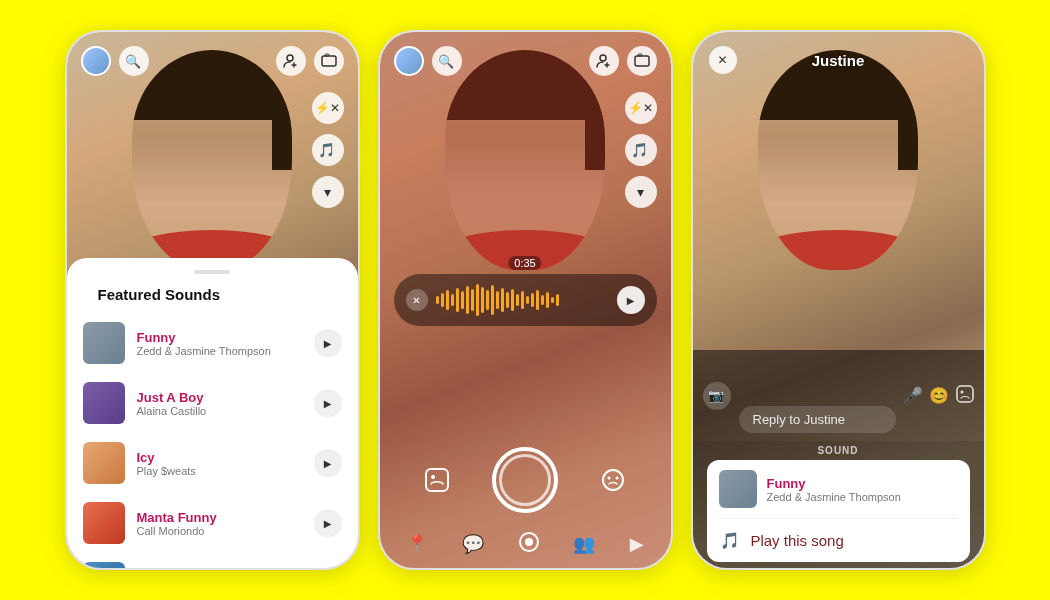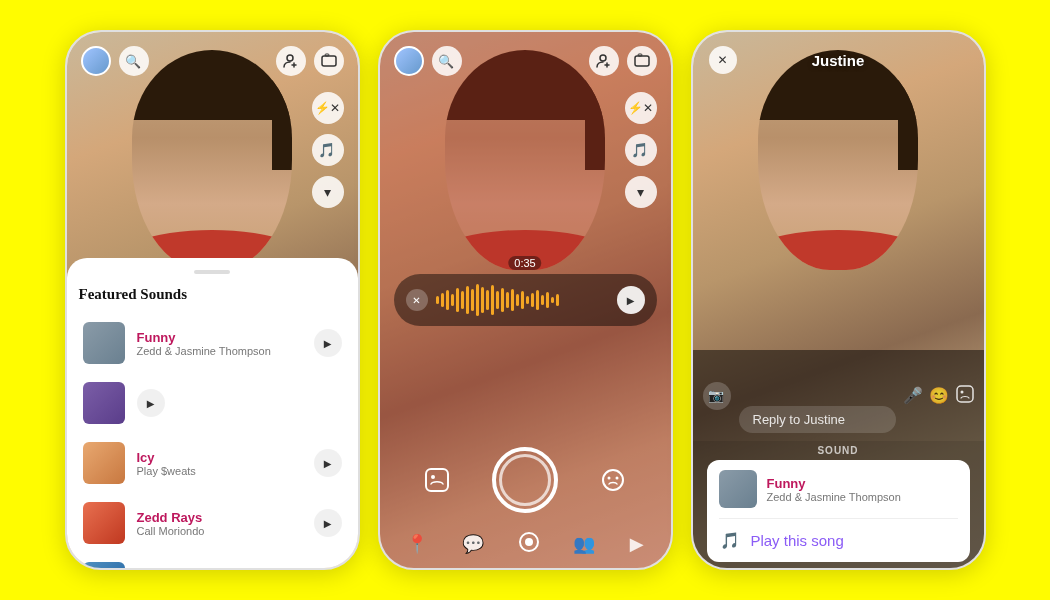--- a/index.html
+++ b/index.html
@@ -156,23 +156,22 @@
     .sheet-handle {
       width: 36px;
       height: 4px;
       background: #ddd;
       border-radius: 2px;
       margin: 0 auto 12px;
     }
     .sheet-title {
       font-size: 15px;
       font-weight: 700;
-      padding: 0 12px 10px;
+      padding: 0 31px 10px;
       color: #111;
-      font-family: Liberation Serif, serif;
     }
     .song-item {
       display: flex;
       align-items: center;
       padding: 9px 16px;
       gap: 12px;
     }
     .song-thumb {
       width: 42px;
       height: 42px;
@@ -469,21 +468,21 @@
       gap: 10px;
       padding: 12px 14px;
     }
     .music-note-icon {
       font-size: 16px;
       color: #333;
     }
     .play-this-song-text {
       font-size: 15px;
       font-weight: 500;
-      color: #8b5cf6;
+      color: #7f1d1d;
     }
 
     
     .waveform-bars span:nth-child(1) { height: 8px; }
     .waveform-bars span:nth-child(2) { height: 14px; }
     .waveform-bars span:nth-child(3) { height: 20px; }
     .waveform-bars span:nth-child(4) { height: 12px; }
     .waveform-bars span:nth-child(5) { height: 24px; }
     .waveform-bars span:nth-child(6) { height: 18px; }
     .waveform-bars span:nth-child(7) { height: 28px; }
@@ -559,36 +558,40 @@
         <div class="song-thumb thumb-funny"></div>
         <div class="song-info">
           <div class="song-name">Funny</div>
           <div class="song-artist">Zedd &amp; Jasmine Thompson</div>
         </div>
         <div class="play-btn">▶</div>
       </div>
 
       <div class="song-item">
         <div class="song-thumb thumb-boy"></div>
+        <div class="song-info">
+          <div class="song-name">Just A Boy</div>
+          <div class="song-artist">Alaina Castillo</div>
+        </div>
         <div class="play-btn">▶</div>
       </div>
 
       <div class="song-item">
         <div class="song-thumb thumb-icy"></div>
         <div class="song-info">
           <div class="song-name">Icy</div>
           <div class="song-artist">Play $weats</div>
         </div>
         <div class="play-btn">▶</div>
       </div>
 
       <div class="song-item">
         <div class="song-thumb thumb-manta"></div>
         <div class="song-info">
-          <div class="song-name">Zedd Rays</div>
+          <div class="song-name">Manta Funny</div>
           <div class="song-artist">Call Moriondo</div>
         </div>
         <div class="play-btn">▶</div>
       </div>
 
       <div class="song-item">
         <div class="song-thumb thumb-call"></div>
         <div class="song-info">
           <div class="song-name">Can I Call You Tonight</div>
 

